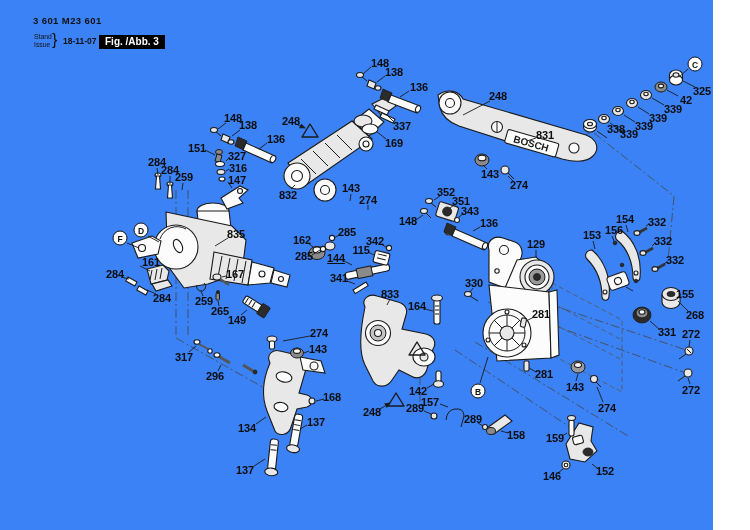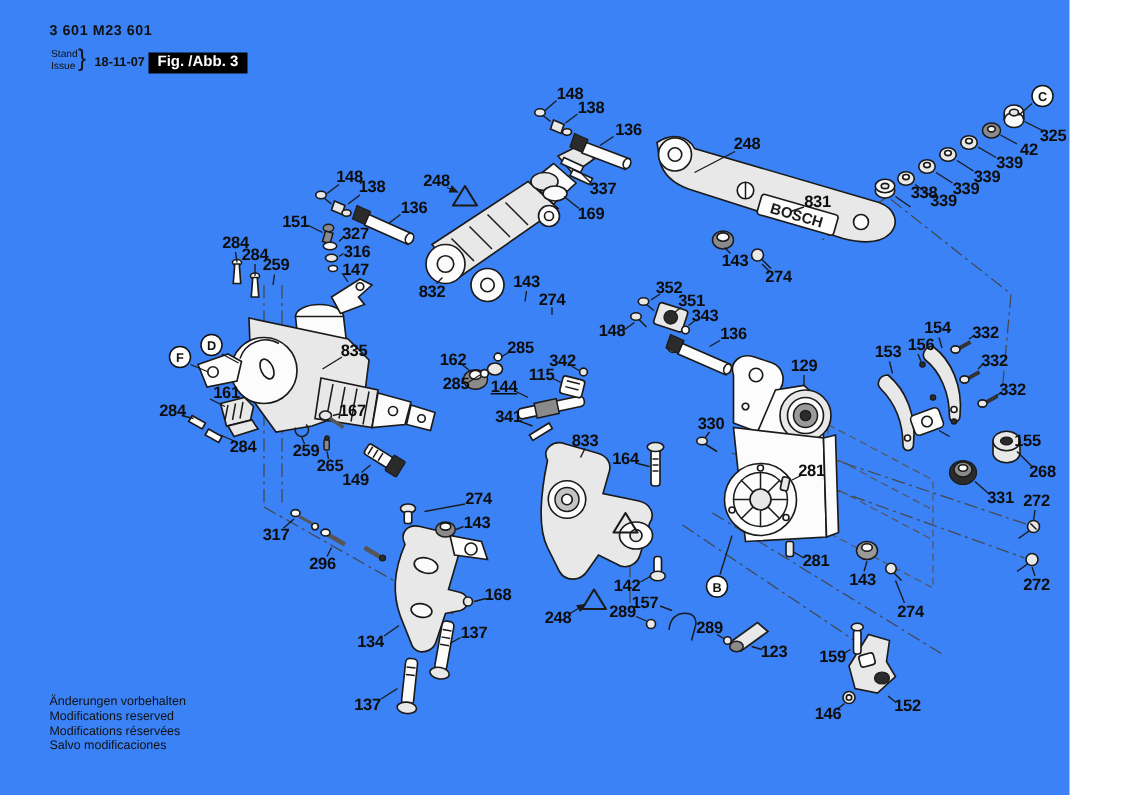--- a/index.html
+++ b/index.html
@@ -507,41 +507,35 @@
       <span class="callout" style="left: 461px; top: 201px;">351</span>
       <span class="callout" style="left: 470px; top: 211px;">343</span>
       <span class="callout" style="left: 489px; top: 223px;">136</span>
       <span class="callout" style="left: 536px; top: 244px;">129</span>
       <span class="callout" style="left: 474px; top: 283px;">330</span>
       <span class="callout" style="left: 541px; top: 314px;">281</span>
       <span class="callout" style="left: 544px; top: 374px;">281</span>
       <span class="callout" style="left: 575px; top: 387px;">143</span>
       <span class="callout" style="left: 607px; top: 408px;">274</span>
       <span class="callout" style="left: 473px; top: 419px;">289</span>
-      <span class="callout" style="left: 516px; top: 435px;">123</span>
+      <span class="callout" style="left: 516px; top: 435px;">158</span>
       <span class="callout" style="left: 555px; top: 438px;">159</span>
       <span class="callout" style="left: 552px; top: 476px;">146</span>
       <span class="callout" style="left: 605px; top: 471px;">152</span>
       <span class="callout" style="left: 625px; top: 219px;">154</span>
       <span class="callout" style="left: 614px; top: 230px;">156</span>
       <span class="callout" style="left: 592px; top: 235px;">153</span>
       <span class="callout" style="left: 657px; top: 222px;">332</span>
       <span class="callout" style="left: 663px; top: 241px;">332</span>
       <span class="callout" style="left: 675px; top: 260px;">332</span>
       <span class="callout" style="left: 641px; top: 294px; margin-left: 44px;">155</span>
       <span class="callout" style="left: 695px; top: 315px;">268</span>
       <span class="callout" style="left: 667px; top: 332px;">331</span>
       <span class="callout" style="left: 691px; top: 334px;">272</span>
       <span class="callout" style="left: 691px; top: 390px;">272</span>
       <span class="marker" style="left: 695px; top: 64px;">C</span>
       <span class="marker" style="left: 141px; top: 230px;">D</span>
       <span class="marker" style="left: 120px; top: 238px;">F</span>
       <span class="marker" style="left: 478px; top: 391px;">B</span>
     </div>
 
-  <div class="footer">
-    <div>Änderungen vorbehalten</div>
-    <div>Modifications reserved</div>
-    <div>Modifications réservées</div>
-    <div>Salvo modificaciones</div>
-  </div>
 
 </div>
 
 </body></html>

